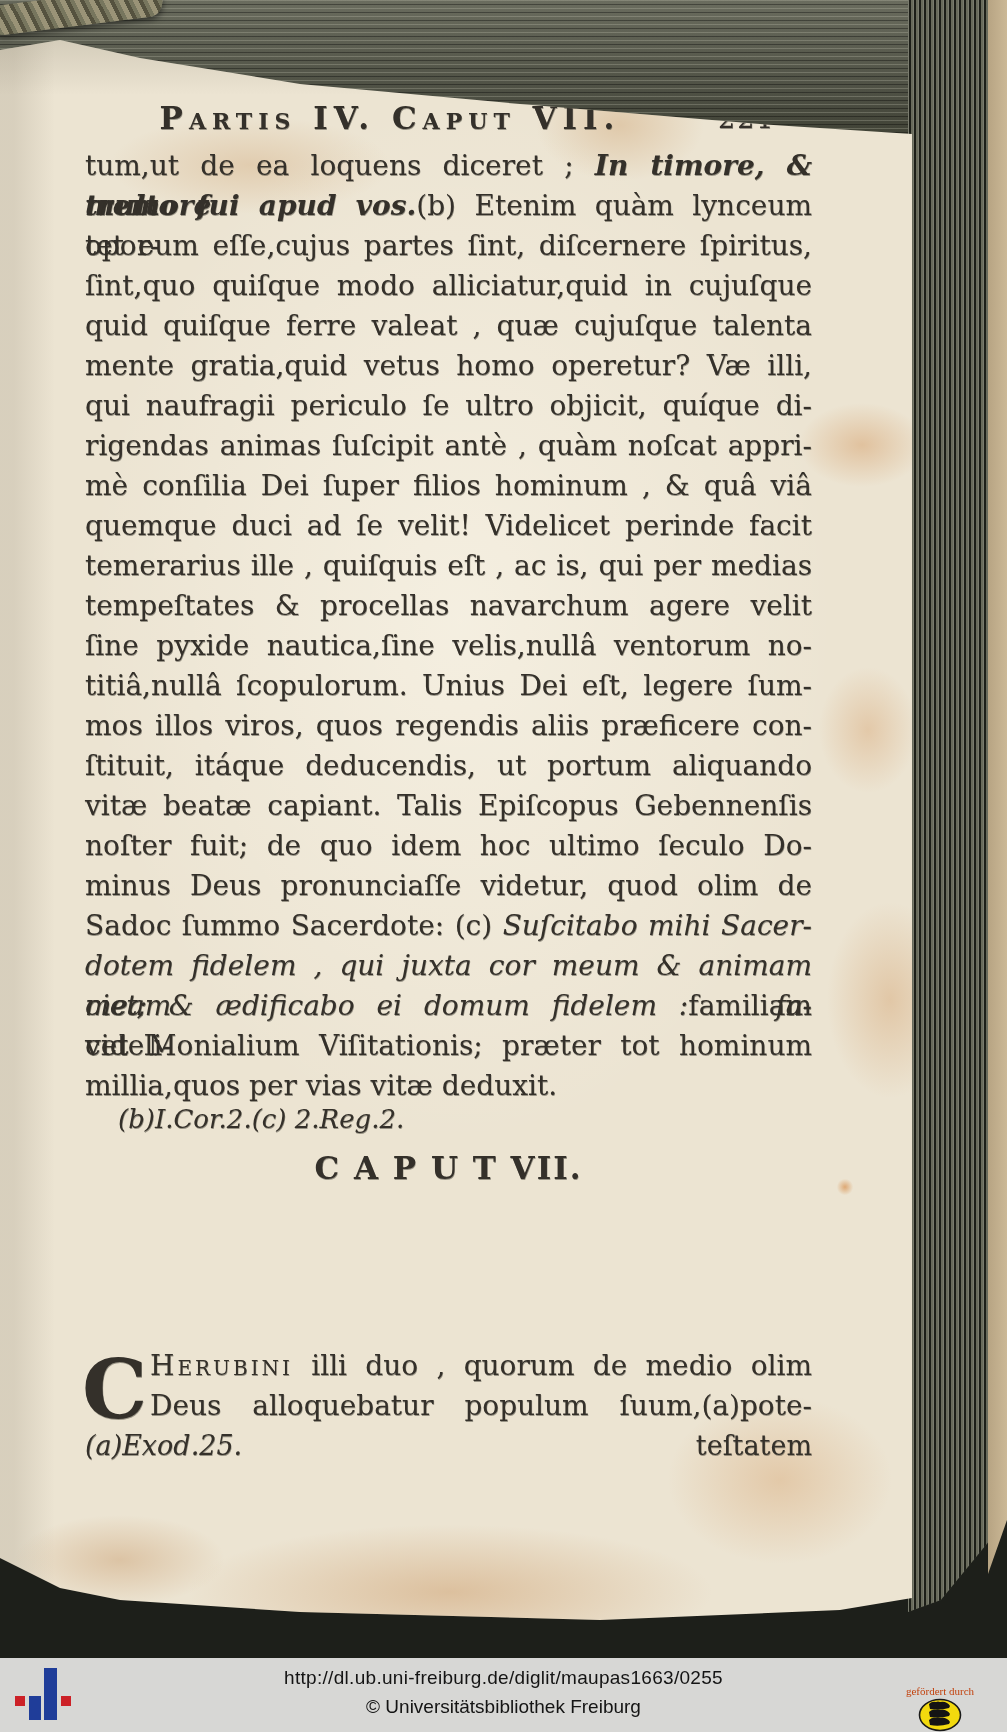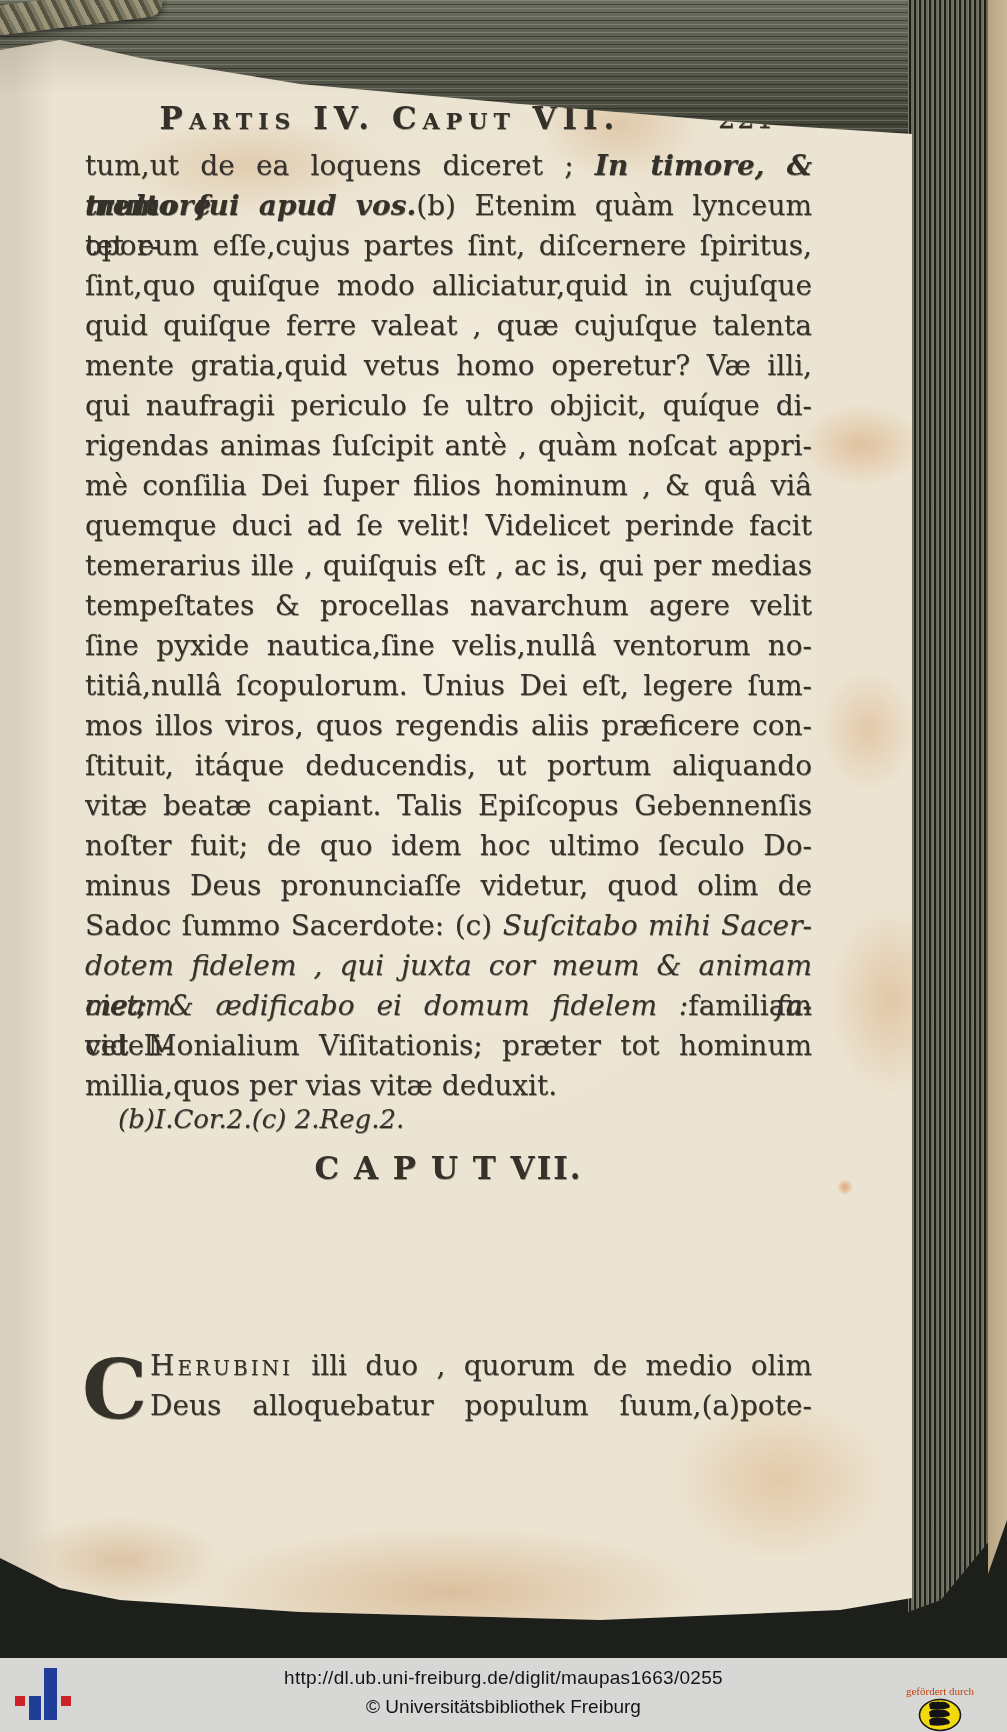--- a/index.html
+++ b/index.html
@@ -153,20 +153,24 @@
 
     <div class="chapter-heading ink">C A P U T   VII.</div>
 
 
     <div class="dropcap ink">C</div>
     <div id="para-lines" class="para-lines ink">
         <div class="bline"><span class="sc">Herubini</span><span> illi duo , quorum de medio olim</span></div>
         <div class="bline"><span>Deus alloquebatur populum ſuum,(a)pote-</span></div>
       </div>
 
+    <div class="catch-row ink">
+      <span class="fn">(a)Exod.25.</span>
+      <span>teſtatem</span>
+    </div>
   </div>
 
   <div class="footer">
     <div class="ub-logo">
       <div class="bar-tall"></div>
       <div class="bar-short"></div>
       <div class="sq-left"></div>
       <div class="sq-right"></div>
     </div>
 

